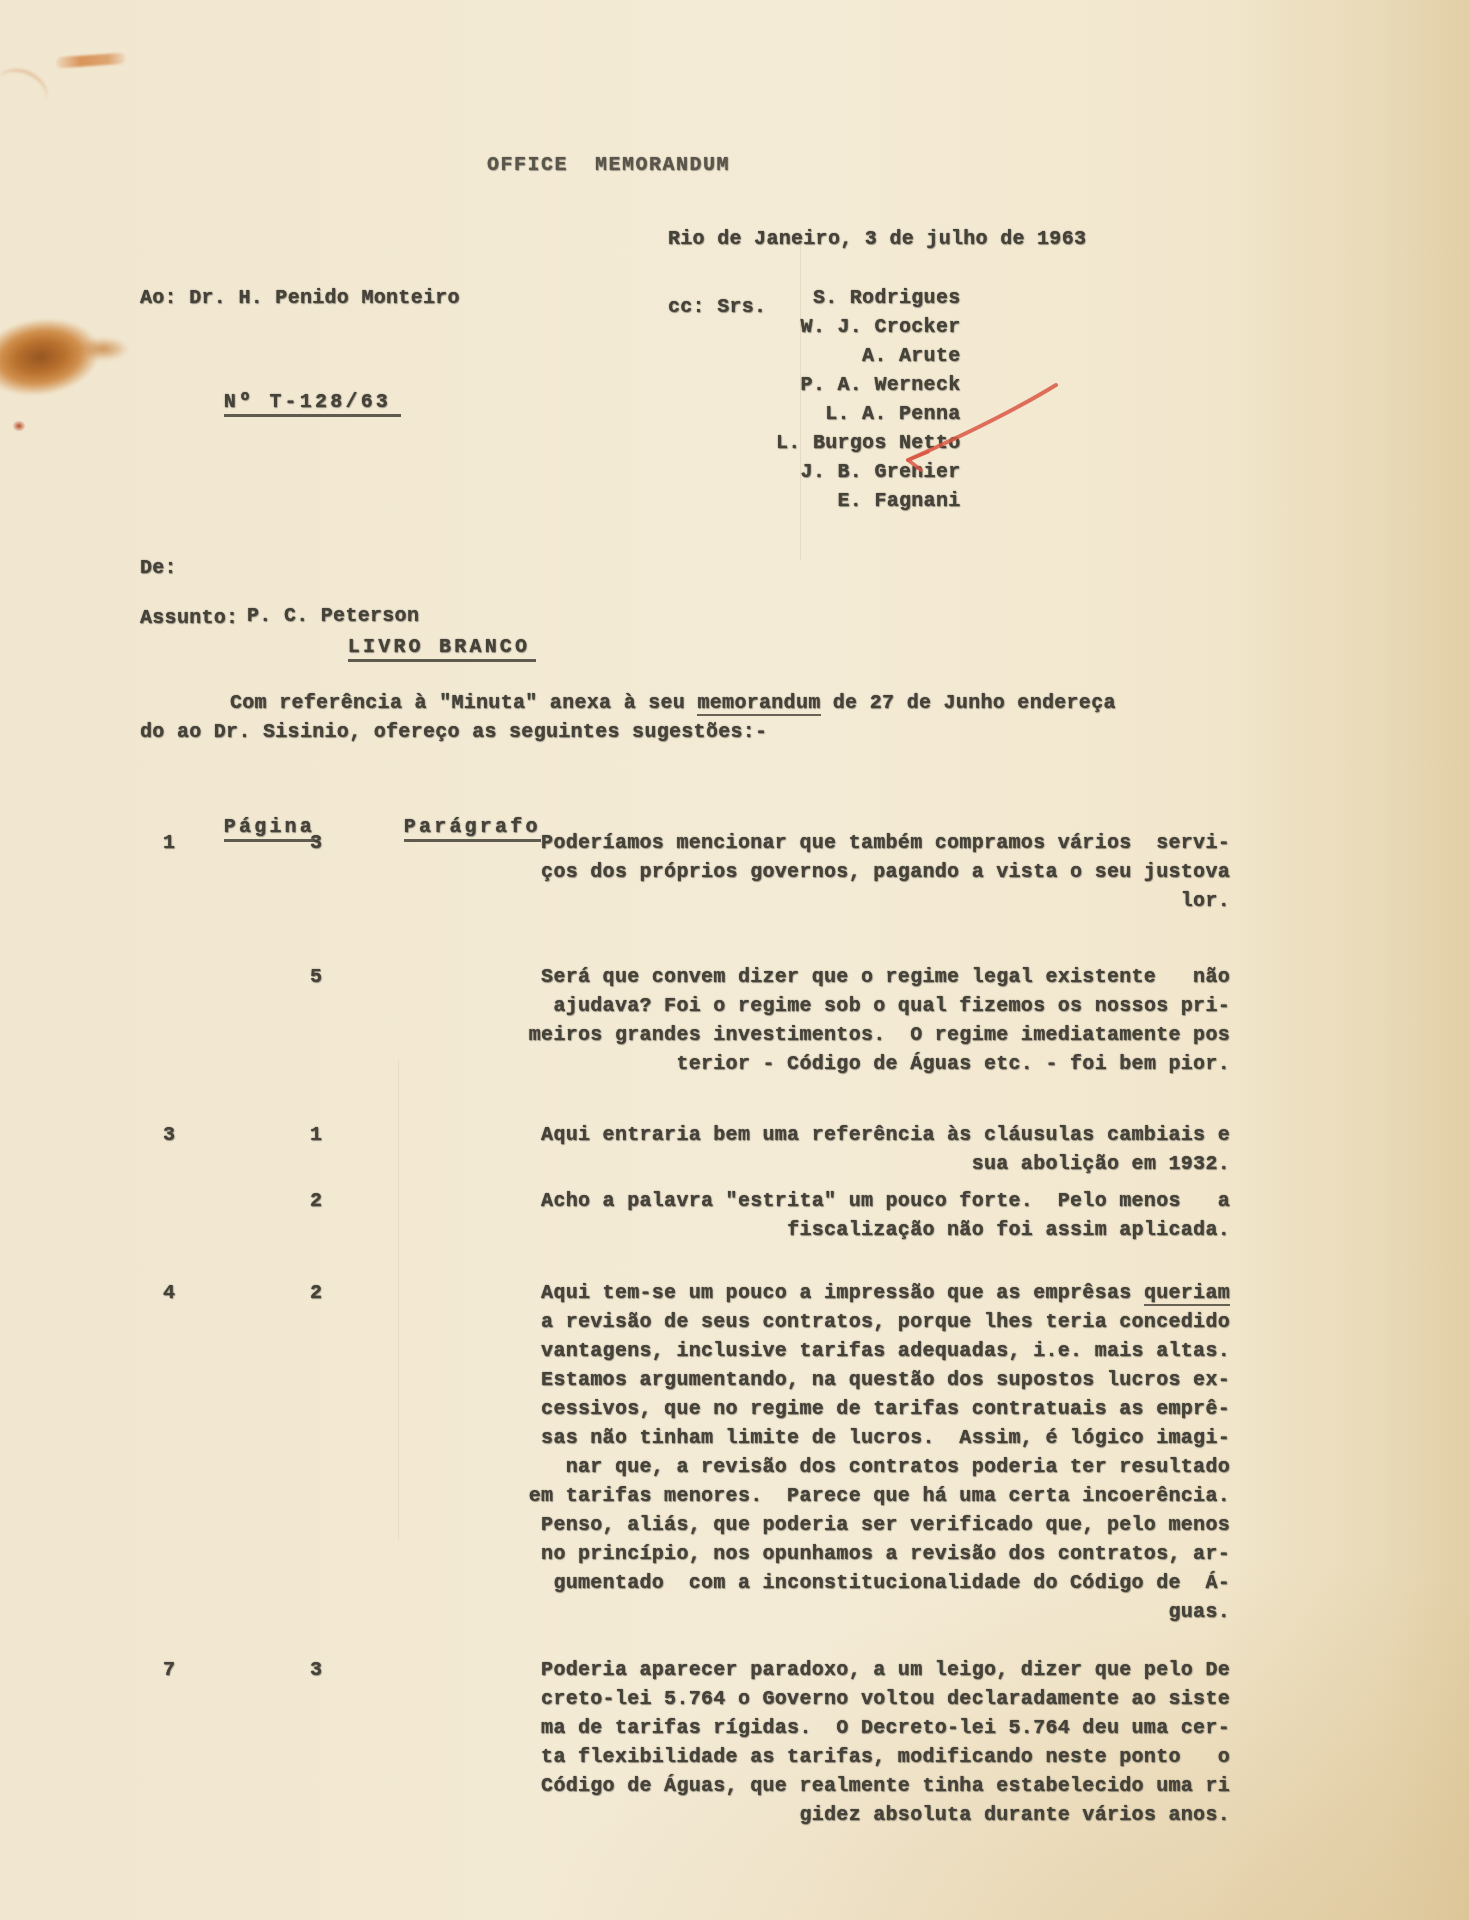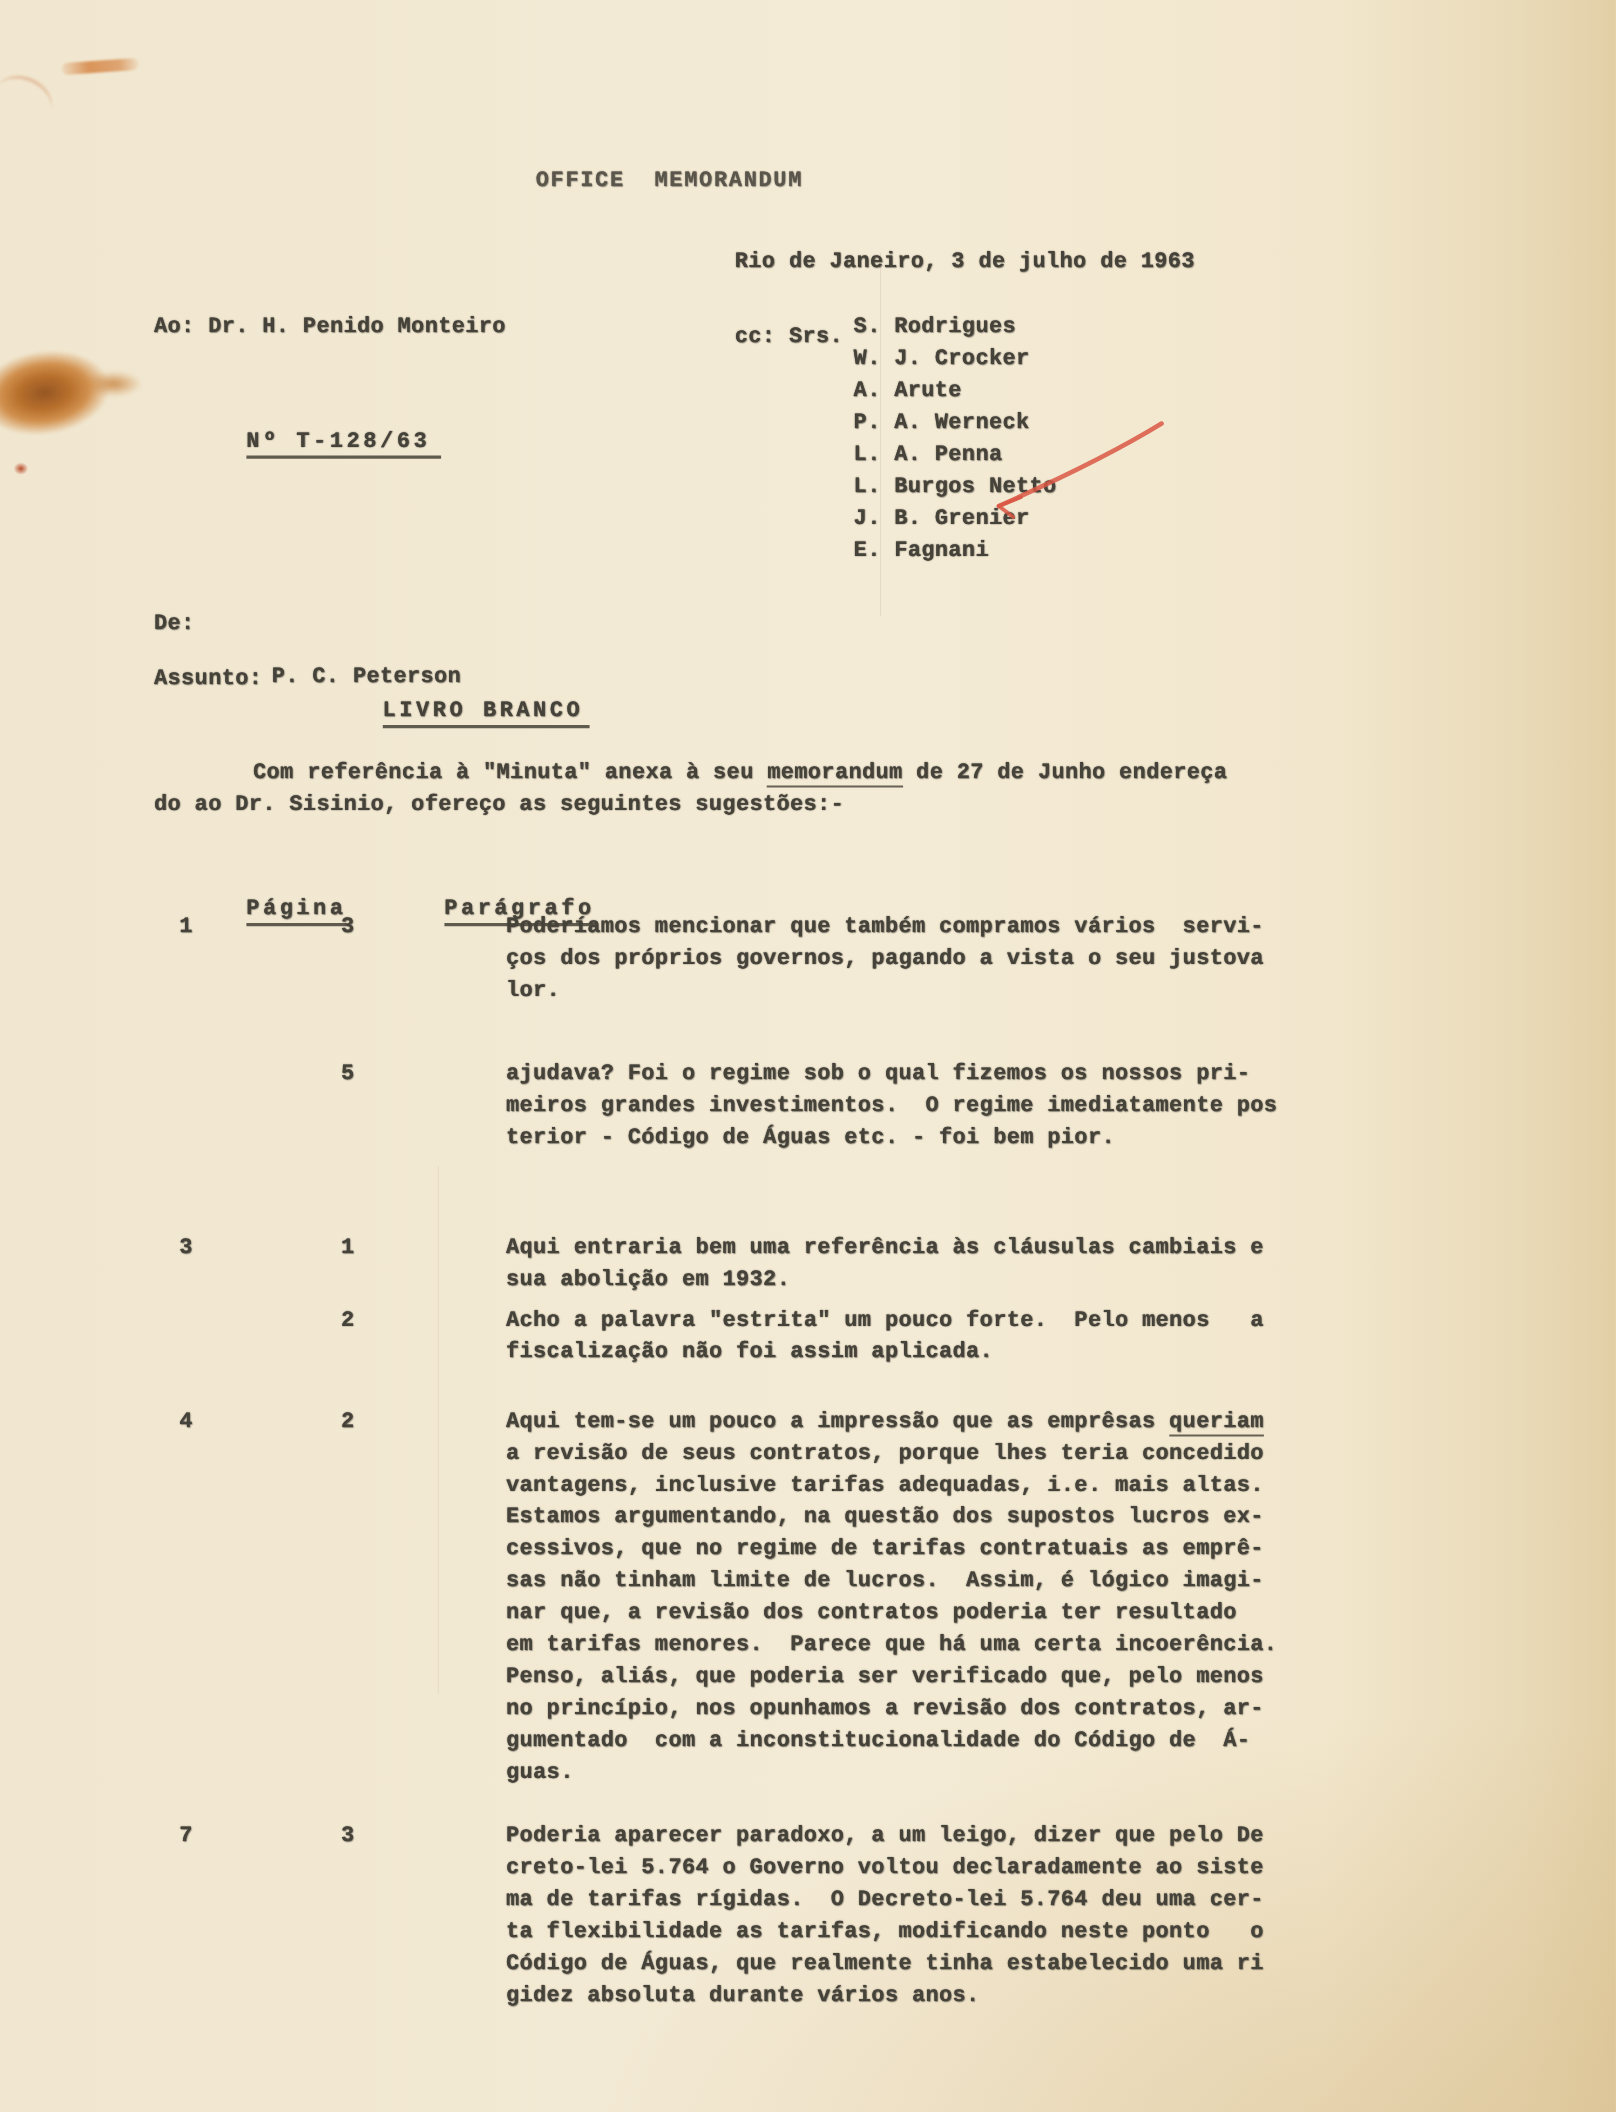--- a/index.html
+++ b/index.html
@@ -9,20 +9,21 @@
       radial-gradient(1200px 700px at 85% 103%, rgba(205,170,110,0.38), rgba(205,170,110,0) 60%),
       linear-gradient(90deg,#f1e7d0 0%,#f4ebd6 55%,#f2e7cd 82%,#e9dab8 94%,#e2cfa6 100%),
       #f3ead3;
     font-family:"Liberation Mono","DejaVu Sans Mono",monospace;
   }
   .page{position:absolute;inset:0;}
   .tw{
     position:absolute;font-weight:bold;font-size:20px;line-height:29px;
     color:#45423a;letter-spacing:0.3px;white-space:pre;
     text-shadow:0 0 1.2px rgba(62,58,48,0.9),0.7px 0.8px 1px rgba(62,58,48,0.45);
+    text-align:right;
   }
   .soft{opacity:.88;}
   .u{border-bottom:3px solid rgba(64,60,50,0.82);padding-bottom:1px;}
   .uw{border-bottom:2.5px solid rgba(64,60,50,0.78);}
   .wide{letter-spacing:3.2px;}
   .line{height:29px;}
   .entry{position:absolute;left:0;width:1469px;}
   .entry .e-page{position:absolute;left:163px;top:0;}
   .entry .e-para{position:absolute;left:310px;top:0;}
   .entry .e-text{position:absolute;left:420px;top:0;width:770px;margin-left:40px;}
@@ -111,21 +112,21 @@
 
   <div id="entries">
       <div class="entry">
         <div class="tw e-page">1</div>
         <div class="tw e-para">3</div>
         <div class="tw e-text"><div class="line"><span>Poderíamos mencionar que também compramos vários  servi-</span></div><div class="line"><span>ços dos próprios governos, pagando a vista o seu justova</span></div><div class="line"><span>lor.</span></div></div>
       </div>
       <div class="entry">
         <div class="tw e-page"></div>
         <div class="tw e-para">5</div>
-        <div class="tw e-text"><div class="line"><span>ajudava? Foi o regime sob o qual fizemos os nossos pri-</span></div><div class="line"><span>meiros grandes investimentos.  O regime imediatamente pos</span></div><div class="line"><span>terior - Código de Águas etc. - foi bem pior.</span></div></div>
+        <div class="tw e-text"><div class="line"><span>Será que convem dizer que o regime legal existente   não</span></div><div class="line"><span>ajudava? Foi o regime sob o qual fizemos os nossos pri-</span></div><div class="line"><span>meiros grandes investimentos.  O regime imediatamente pos</span></div><div class="line"><span>terior - Código de Águas etc. - foi bem pior.</span></div></div>
       </div>
       <div class="entry">
         <div class="tw e-page">3</div>
         <div class="tw e-para">1</div>
         <div class="tw e-text"><div class="line"><span>Aqui entraria bem uma referência às cláusulas cambiais e</span></div><div class="line"><span>sua abolição em 1932.</span></div></div>
       </div>
       <div class="entry">
         <div class="tw e-page"></div>
         <div class="tw e-para">2</div>
         <div class="tw e-text"><div class="line"><span>Acho a palavra "estrita" um pouco forte.  Pelo menos   a</span></div><div class="line"><span>fiscalização não foi assim aplicada.</span></div></div>

